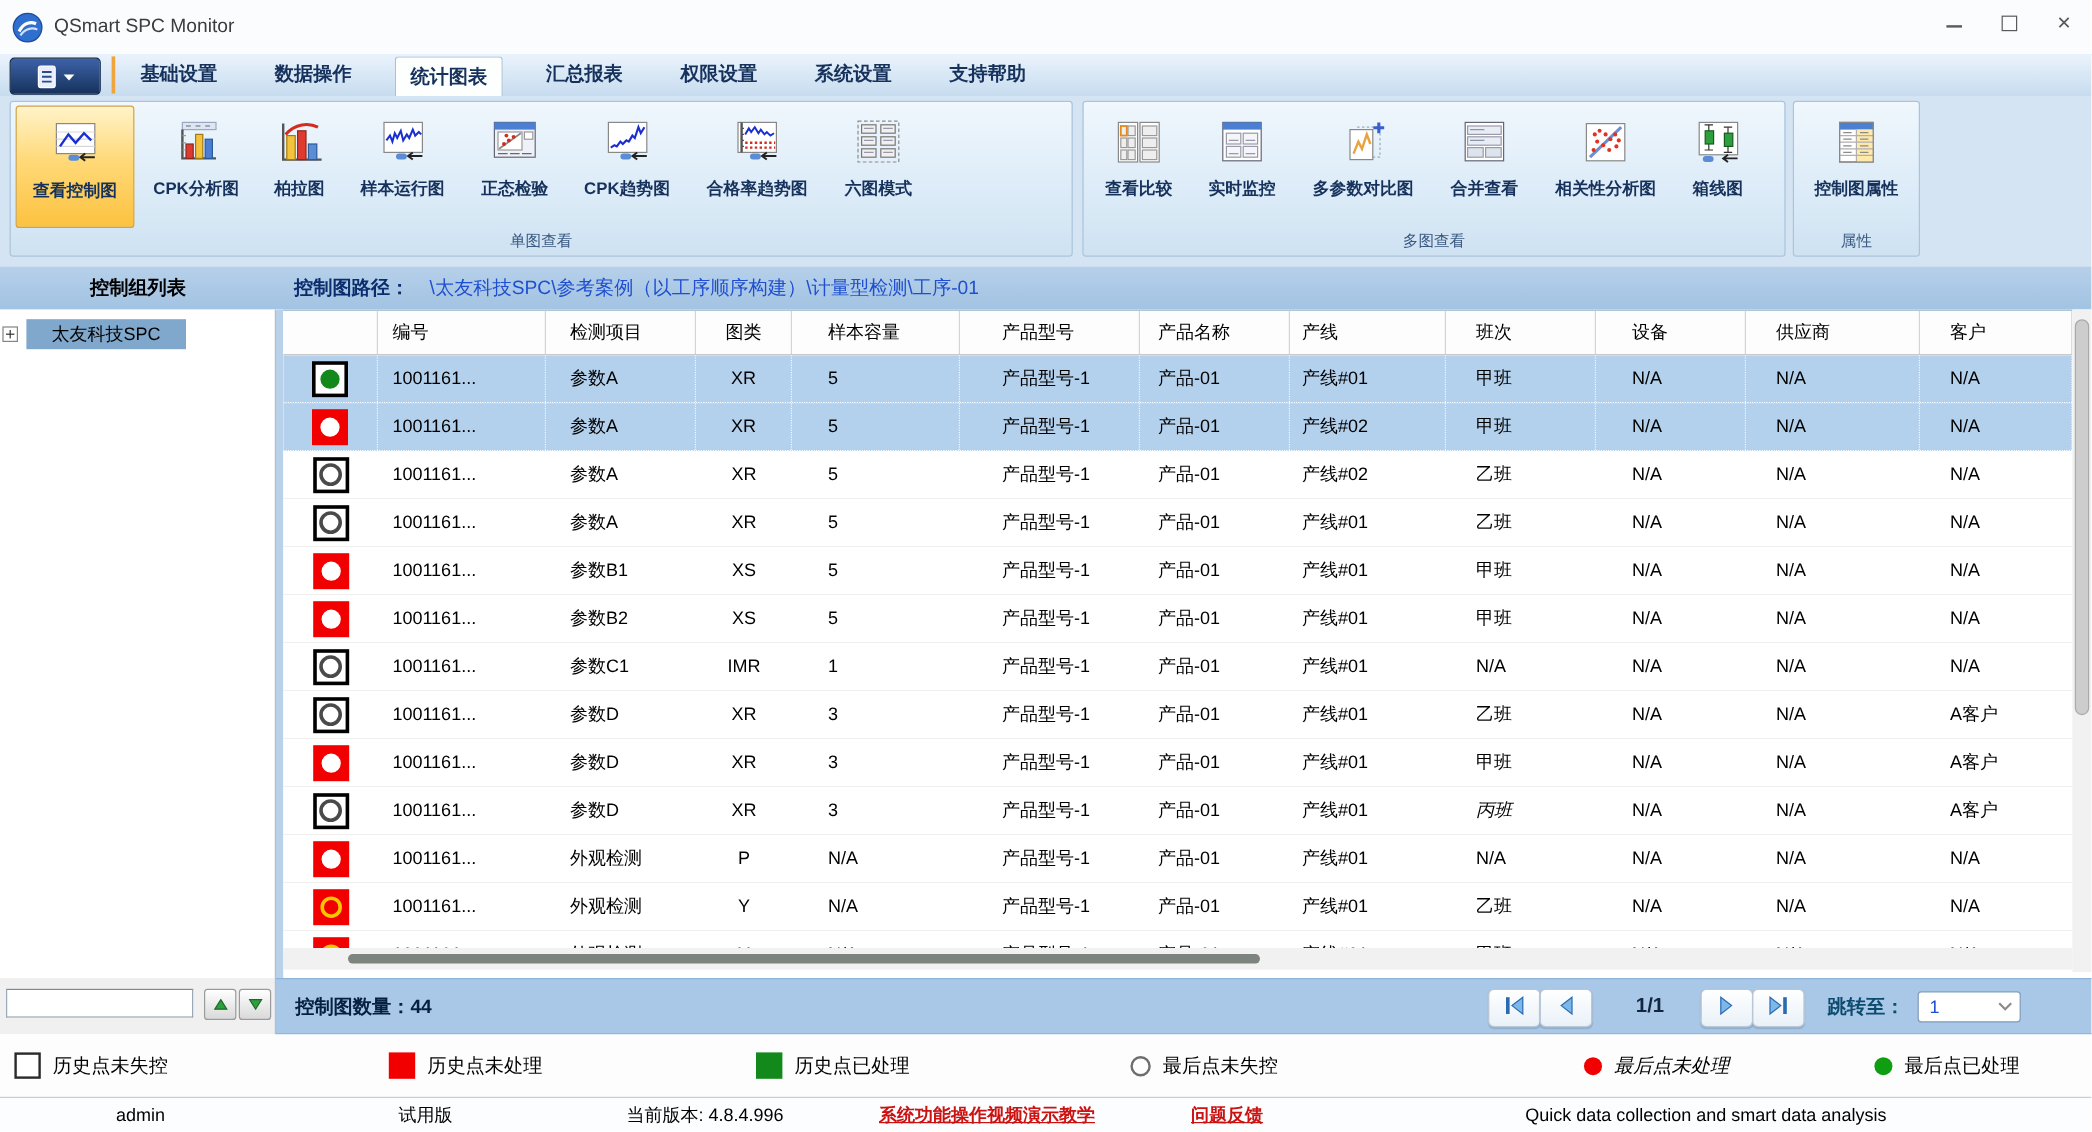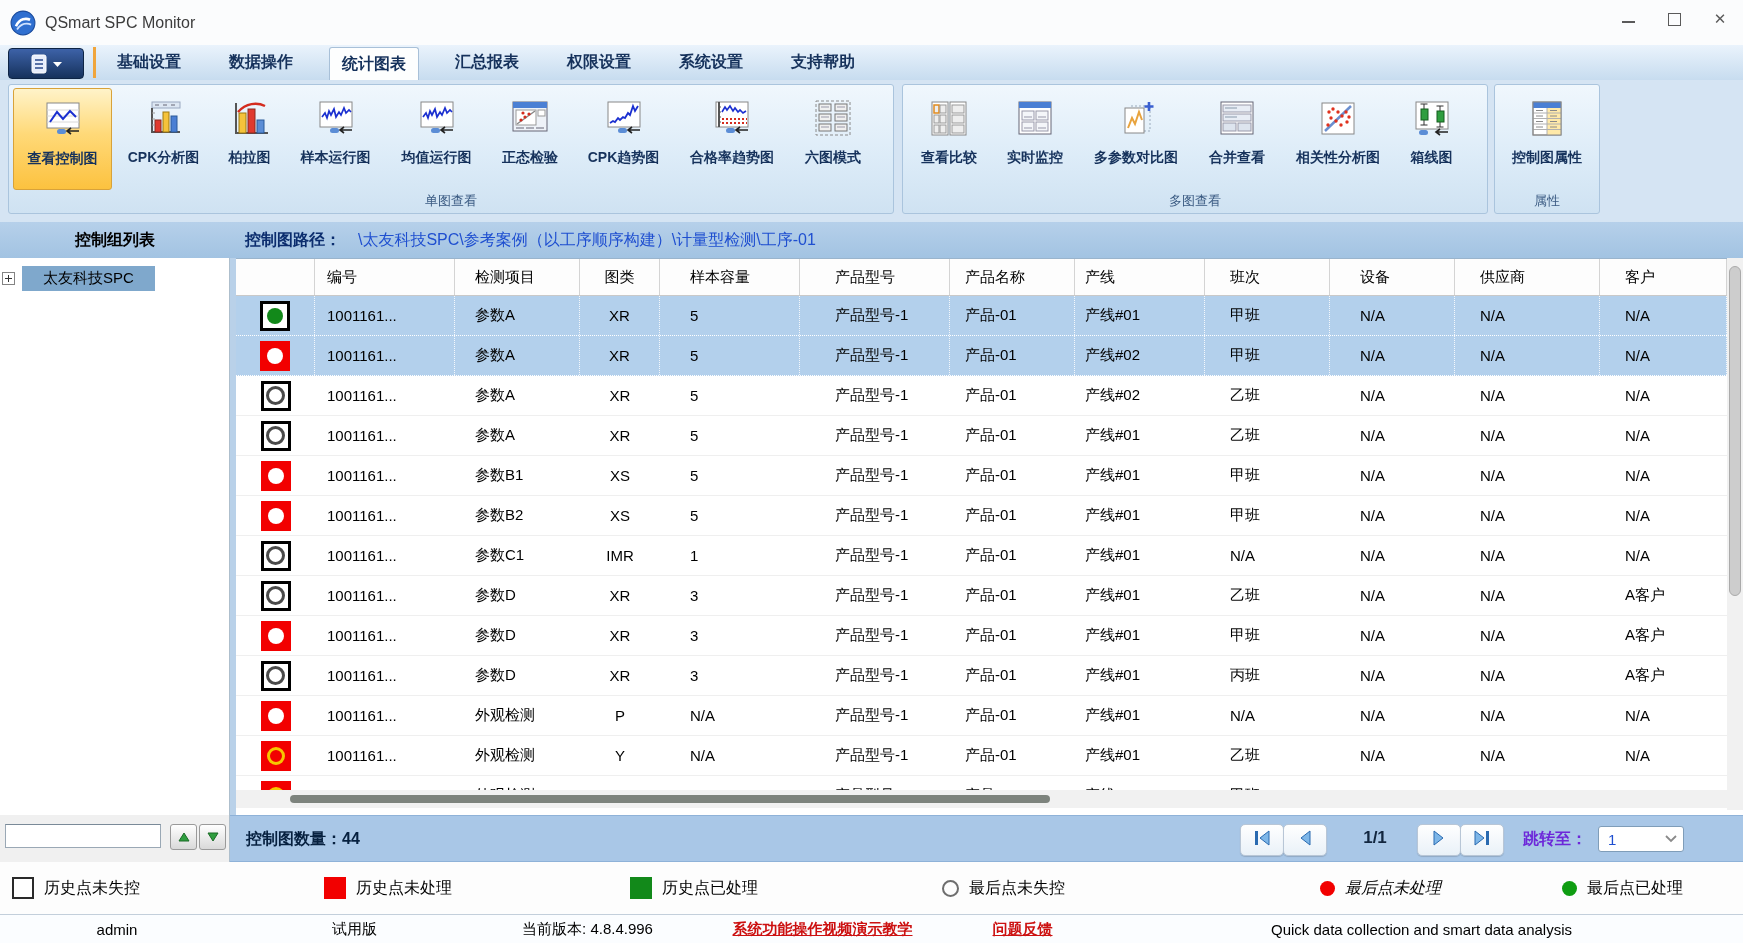--- a/index.html
+++ b/index.html
@@ -69,21 +69,21 @@
   
   .hscroll{position:absolute;left:236px;top:790px;width:1491px;height:18px;background:#f1f1f1;cursor:pointer}
   .hthumb{position:absolute;left:54px;top:5px;width:760px;height:8px;background:#7d837d;border-radius:4px}
   .vscroll{position:absolute;left:1727px;top:258px;width:16px;height:552px;background:#f1f1f1;cursor:pointer}
   .vthumb{position:absolute;left:2px;top:8px;width:12px;height:330px;background:#cdcdcd;border:1px solid #aaa;border-radius:6px;box-sizing:border-box}
   
   .bottombar{position:absolute;left:230px;top:815px;width:1513px;height:47px;background:#a9c7e7;border-top:1px solid #8fb2d8;border-bottom:1px solid #8fb2d8;box-sizing:border-box}
   .count{position:absolute;left:16px;top:13px;font-size:16px;font-weight:bold;color:#06203f}
   .pagbtn{position:absolute;top:8px;width:42px;height:30px;background:linear-gradient(#ffffff,#e9f1f8);border:1px solid #b8c6d6;border-radius:5px;display:flex;align-items:center;justify-content:center;cursor:pointer;box-shadow:0 1px 1px rgba(0,0,0,.15)}
   .pageind{position:absolute;left:1115px;top:12px;width:60px;text-align:center;font-size:17px;font-weight:bold;color:#12263f}
-  .jumplabel{position:absolute;left:1293px;top:13px;font-size:16px;font-weight:bold;color:#6d28d9}
+  .jumplabel{position:absolute;left:1293px;top:13px;font-size:16px;font-weight:bold;color:#0c4a6e}
   .jumpdd{position:absolute;left:1368px;top:10px;width:86px;height:26px;background:#fff;border:1px solid #7f9db9;border-radius:3px;display:flex;align-items:center;cursor:pointer;box-sizing:border-box}
   .jumpval{flex:1;padding-left:9px;font-size:15px;color:#1f4fd0}
   .ddchev{margin-right:6px;display:flex}
   
   .legendbar{position:absolute;left:0;top:862px;width:1743px;height:52px;background:#fdfdfd}
   .litem{position:absolute;top:0;height:52px;display:flex;align-items:center;gap:10px}
   .llabel{font-size:16px;color:#000}
   .lmark{display:inline-block}
   .square-white{width:22px;height:22px;background:#fff;border:2px solid #2a2a2a;box-sizing:border-box}
   .square-red{width:22px;height:22px;background:#f20000}
@@ -185,31 +185,20 @@
         <div class="ritem" style="width: 99px;">
           <div class="ricon">
             <svg width="44" height="40" viewBox="0 0 40 40">
               <rect x="4" y="3" width="32" height="25" fill="#fff" stroke="#888"></rect>
               <path d="M6 18 l3 -4 2 5 2 -7 2 4 3 -6 2 8 3 -5 2 3 3 -7 2 5 3 -3 2 2" stroke="#1a2fd0" stroke-width="1.7" fill="none"></path>
               <rect x="14" y="29" width="9" height="5" rx="2.5" fill="#5b8dd6"></rect>
               <path d="M36 31 H25 M28 28 l-4 3 4 3" stroke="#222" stroke-width="1.6" fill="none"></path>
             </svg>
           </div>
           <div class="rlabel">样本运行图</div>
-        </div>
-        <div class="ritem" style="width: 99px;">
-          <div class="ricon">
-            <svg width="44" height="40" viewBox="0 0 40 40">
-              <rect x="4" y="3" width="32" height="25" fill="#fff" stroke="#888"></rect>
-              <path d="M6 18 l3 -4 2 5 2 -7 2 4 3 -6 2 8 3 -5 2 3 3 -7 2 5 3 -3 2 2" stroke="#1a2fd0" stroke-width="1.7" fill="none"></path>
-              <rect x="14" y="29" width="9" height="5" rx="2.5" fill="#5b8dd6"></rect>
-              <path d="M36 31 H25 M28 28 l-4 3 4 3" stroke="#222" stroke-width="1.6" fill="none"></path>
-            </svg>
-          </div>
-          <div class="rlabel">均值运行图</div>
         </div>
         <div class="ritem" style="width: 84px;">
           <div class="ricon">
             <svg width="44" height="40" viewBox="0 0 40 40">
               <rect x="3" y="3" width="34" height="29" fill="#eef2f8" stroke="#667"></rect>
               <rect x="3" y="3" width="34" height="6" fill="#4a7fd4"></rect>
               <rect x="6" y="11" width="20" height="15" fill="#fff" stroke="#999"></rect>
               <path d="M7 25 L25 12" stroke="#888" stroke-width="1.5"></path>
               <circle cx="11" cy="21" r="1.6" fill="#d42b1e"></circle>
               <circle cx="15" cy="18" r="1.6" fill="#d42b1e"></circle>
@@ -587,21 +576,21 @@
             <div class="dot"></div>
           </div>
         </div>
         <div class="td" style="width: 140px; padding-left: 12px;">1001161...</div>
         <div class="td" style="width: 125px; padding-left: 20px;">参数D</div>
         <div class="td ctr" style="width: 80px;">XR</div>
         <div class="td" style="width: 140px; padding-left: 30px;">3</div>
         <div class="td" style="width: 150px; padding-left: 35px;">产品型号-1</div>
         <div class="td" style="width: 125px; padding-left: 15px;">产品-01</div>
         <div class="td" style="width: 130px; padding-left: 10px;">产线#01</div>
-        <div class="td" style="width: 125px; padding-left: 25px;">丙班</div>
+        <div class="td" style="width: 125px; padding-left: 25px; font-style: italic;">丙班</div>
         <div class="td" style="width: 125px; padding-left: 30px;">N/A</div>
         <div class="td" style="width: 145px; padding-left: 25px;">N/A</div>
         <div class="td" style="width: 127px; padding-left: 25px;">A客户</div>
       </div>
       <div class="trow">
         <div class="td icel" style="width: 79px;">
           <div class="sicon red-dot">
             <div class="dot"></div>
           </div>
         </div>

